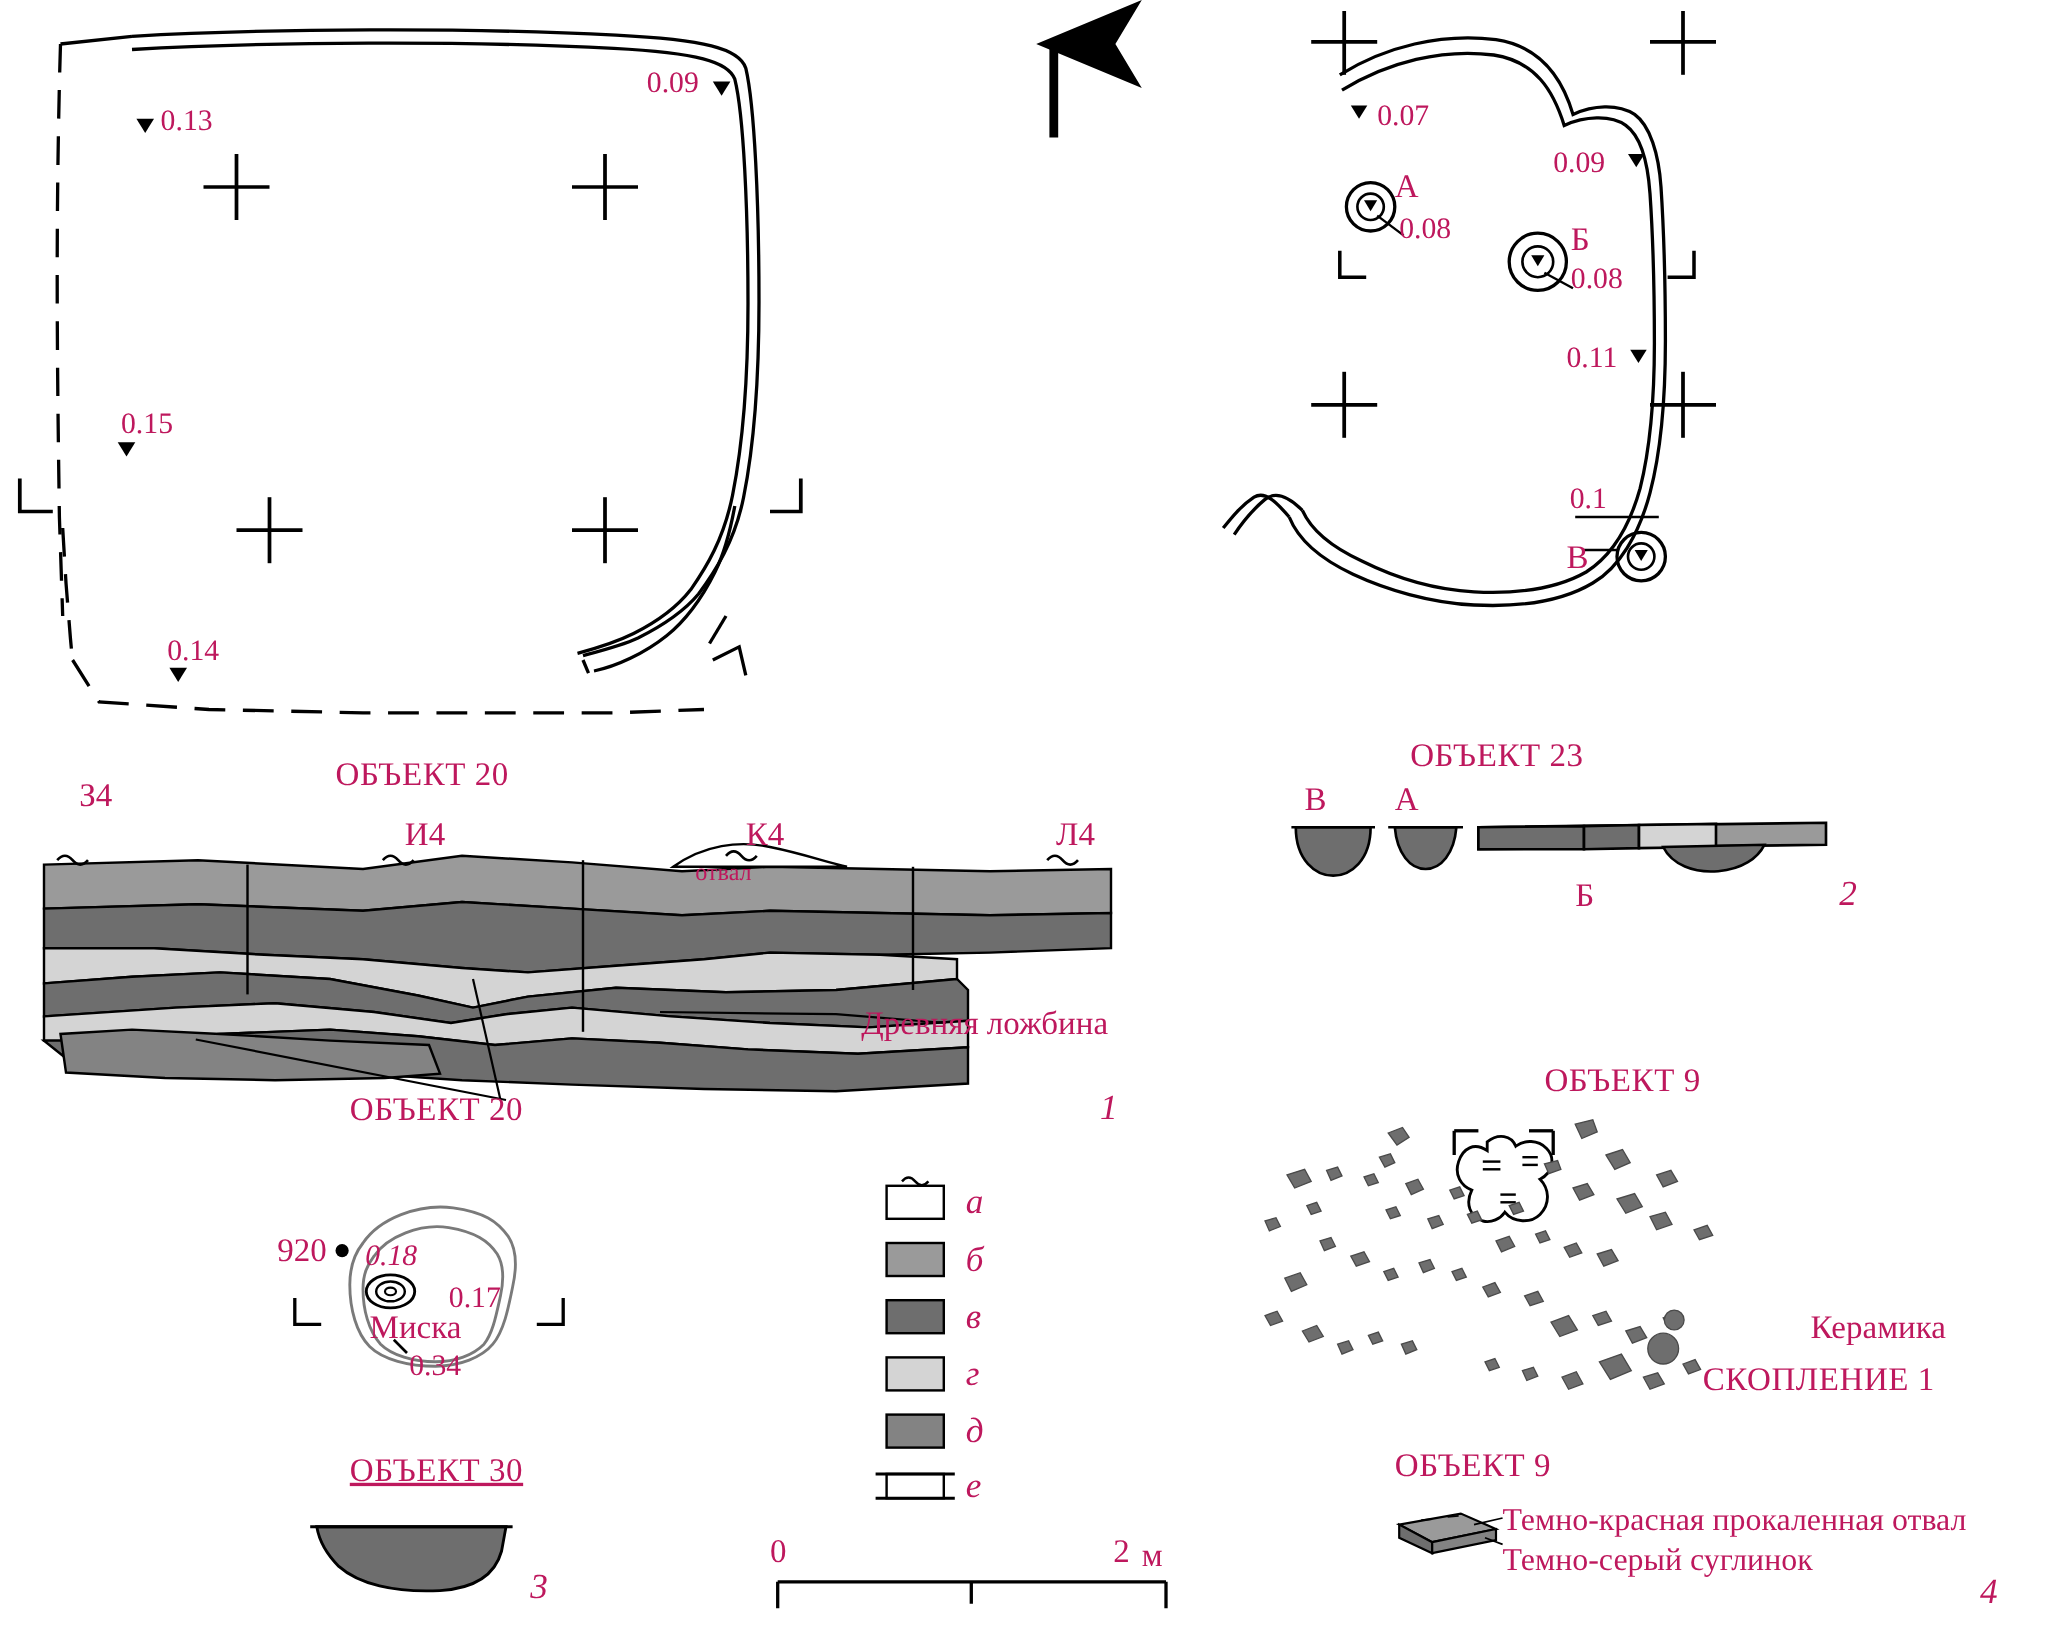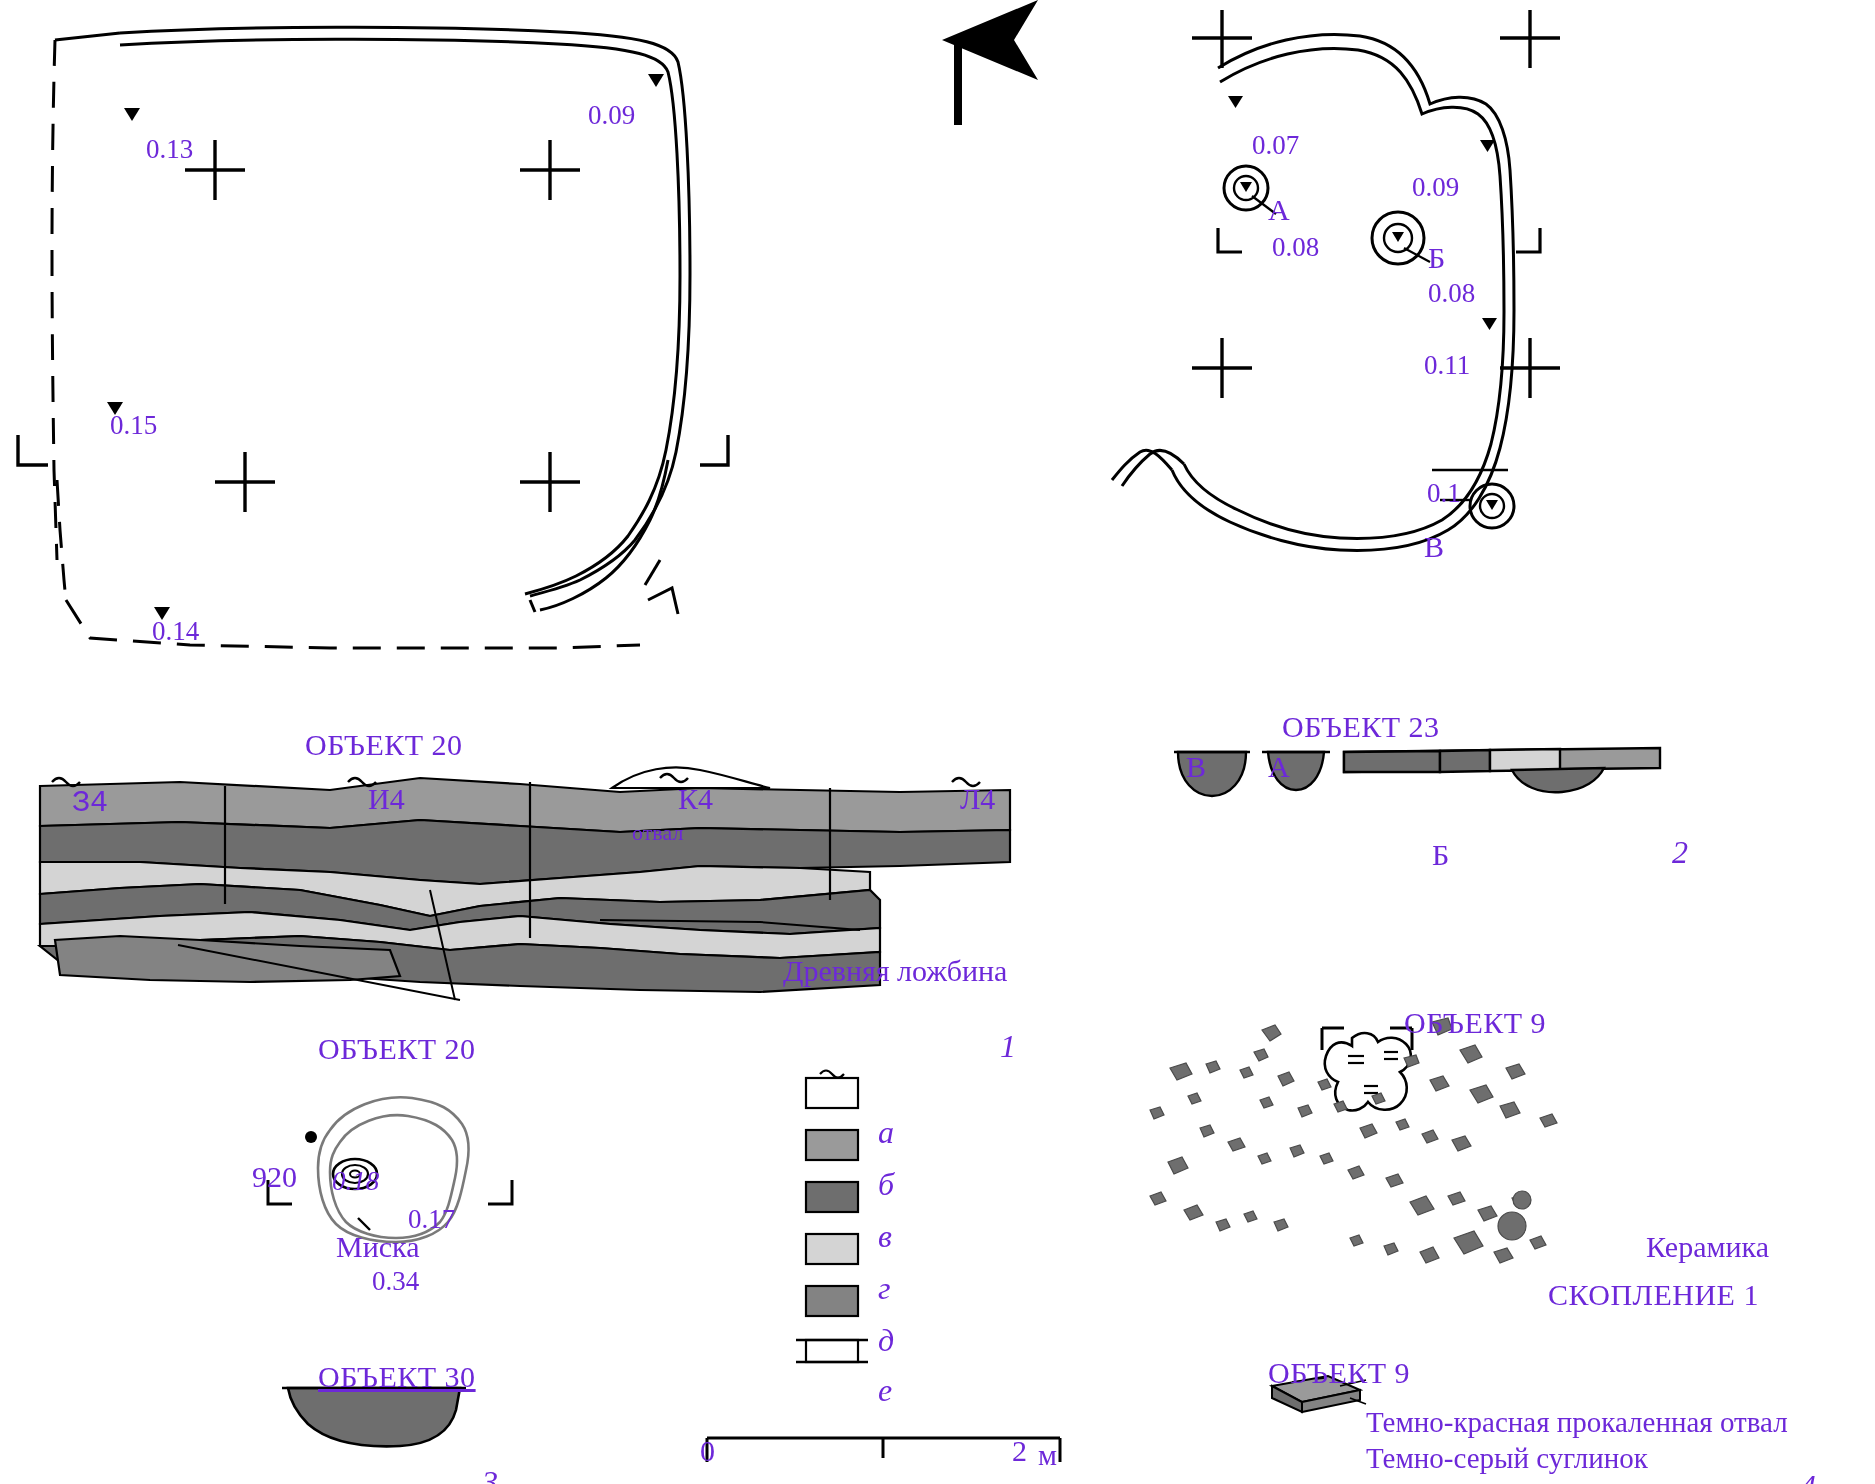--- a/index.html
+++ b/index.html
@@ -19,23 +19,22 @@
     position: absolute;
     left: 0;
     top: 0;
     width: 1875px;
     height: 1484px;
   }
   .lbl {
     position: absolute;
     white-space: nowrap;
     font-family: "Liberation Serif", serif;
-    color: #6d28d9;
+    color: #be185d;
     line-height: 1;
-    margin-top: 40px;
   }
   .t-depth { font-size: 27px; }
   .t-cap   { font-size: 30px; }
   .t-caps  { font-size: 30px; letter-spacing: 0.5px; }
   .t-small { font-size: 22px; }
   .t-num   { font-size: 32px; font-style: italic; }
   .t-leg   { font-size: 32px; font-style: italic; }
   .t-lit   { font-size: 29px; }
 </style>
 </head>
@@ -378,21 +377,21 @@
     <line x1="1060" y1="1438" x2="1060" y2="1462" stroke="#000" stroke-width="3"></line>
   </g>
 </svg>
 
 <div class="lbl t-depth" style="left:146px; top:96px;text-align:center;">0.13</div>
 <div class="lbl t-depth" style="left:588px; top:62px;">0.09</div>
 <div class="lbl t-depth" style="left:110px; top:372px;">0.15</div>
 <div class="lbl t-depth" style="left:152px; top:578px;">0.14</div>
 
 <div class="lbl t-caps" style="left:305px; top:690px;">ОБЪЕКТ 20</div>
-<div class="lbl t-cap" style="left:72px; top:748px;font-family:Liberation Mono, monospace;">З4</div>
+<div class="lbl t-cap" style="left:72px; top:709px;">З4</div>
 <div class="lbl t-cap" style="left:368px; top:744px;">И4</div>
 <div class="lbl t-cap" style="left:678px; top:744px;">К4</div>
 <div class="lbl t-cap" style="left:960px; top:744px;">Л4</div>
 <div class="lbl t-small" style="left:632px; top:782px;">отвал</div>
 <div class="lbl t-cap" style="left:783px; top:916px;">Древняя ложбина</div>
 <div class="lbl t-caps" style="left:318px; top:994px;">ОБЪЕКТ 20</div>
 <div class="lbl t-num" style="left:1000px; top:990px;">1</div>
 
 <div class="lbl t-depth" style="left:1252px; top:92px;">0.07</div>
 <div class="lbl t-depth" style="left:1412px; top:134px;">0.09</div>

